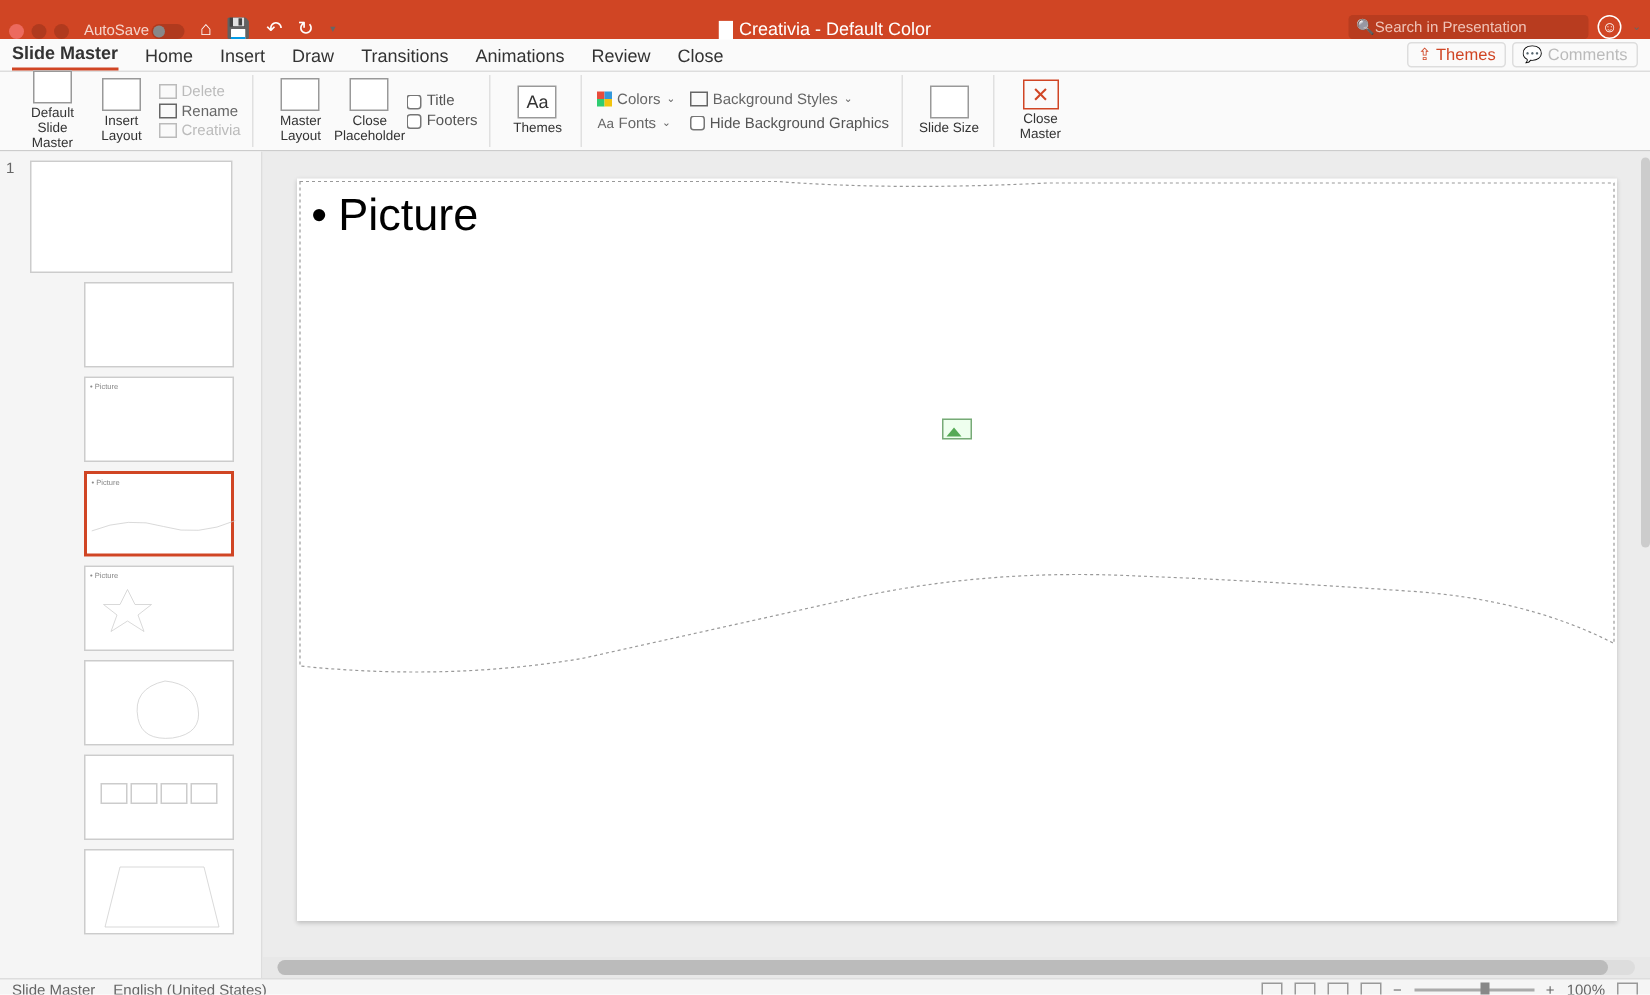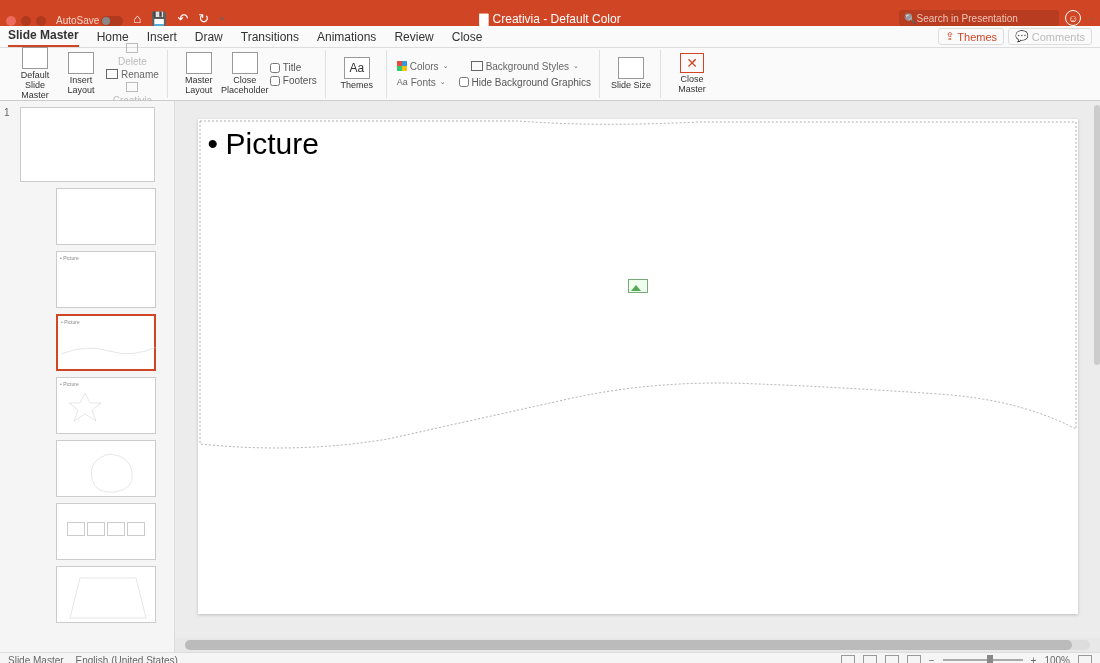--- a/index.html
+++ b/index.html
@@ -33,21 +33,21 @@
 
 
 .ribbon { height: 53px; background: #fafafa; border-bottom: 1px solid #ccc; display: flex; padding: 2px 6px; gap: 2px; }
 .group { display: flex; align-items:center; padding: 0 8px; border-right: 1px solid #e0e0e0; gap: 4px; }
 .group:last-child{border-right:none;}
 .big-btn { display: flex; flex-direction: column; align-items: center; justify-content: center; width: 42px; cursor: pointer; gap:2px;}
 .big-btn .icon { width: 26px; height: 22px; border: 1px solid #999; background: #fff; position:relative;}
 .big-btn .label { font-size: 9px; text-align: center; line-height: 1.1; }
 .mini-list { display:flex; flex-direction:column; gap:2px; font-size:10px;}
 .mini-item { display:flex; align-items:center; gap:3px; cursor:pointer; color:#666;}
-.mini-item.disabled{color:#bbb;flex-direction:column;}
+.mini-item.disabled{color:#bbb;}
 .mini-icon{width:12px; height:10px; border:1px solid currentColor;}
 .check-item{display:flex; align-items:center; gap:3px; font-size:10px; color:#555;}
 .check-item input{width:10px; height:10px;}
 .dropdown-icon{font-size:7px; color:#666; margin-left:1px;}
 .color-sq{width:10px; height:10px; display:inline-flex; flex-wrap:wrap;}
 .color-sq span{width:5px; height:5px;}
 .close-icon{width:24px; height:20px; border:1px solid #d04524; display:flex; align-items:center; justify-content:center; color:#d04524; font-size:14px;}
 
 
 .main { display: flex; height: 551px; background: #ececec; position:relative;}
@@ -200,21 +200,21 @@
           </span>
         <span>Colors</span>
           <span class="dropdown-icon">⌄</span>
       </div>
       <div class="mini-item">
         <span style="font-size:9px;">Aa</span>
         <span>Fonts</span>
           <span class="dropdown-icon">⌄</span>
       </div>
     </div>
-    <div class="mini-list" style="gap:5px; margin-left:6px;align-items:center;">
+    <div class="mini-list" style="gap:5px; margin-left:6px;">
       <div class="mini-item">
         <span class="mini-icon"></span>
         <span>Background Styles</span>
           <span class="dropdown-icon">⌄</span>
       </div>
       <div class="check-item">
           <input type="checkbox" style="">
           <span>Hide Background Graphics</span>
         </div>
     </div>

